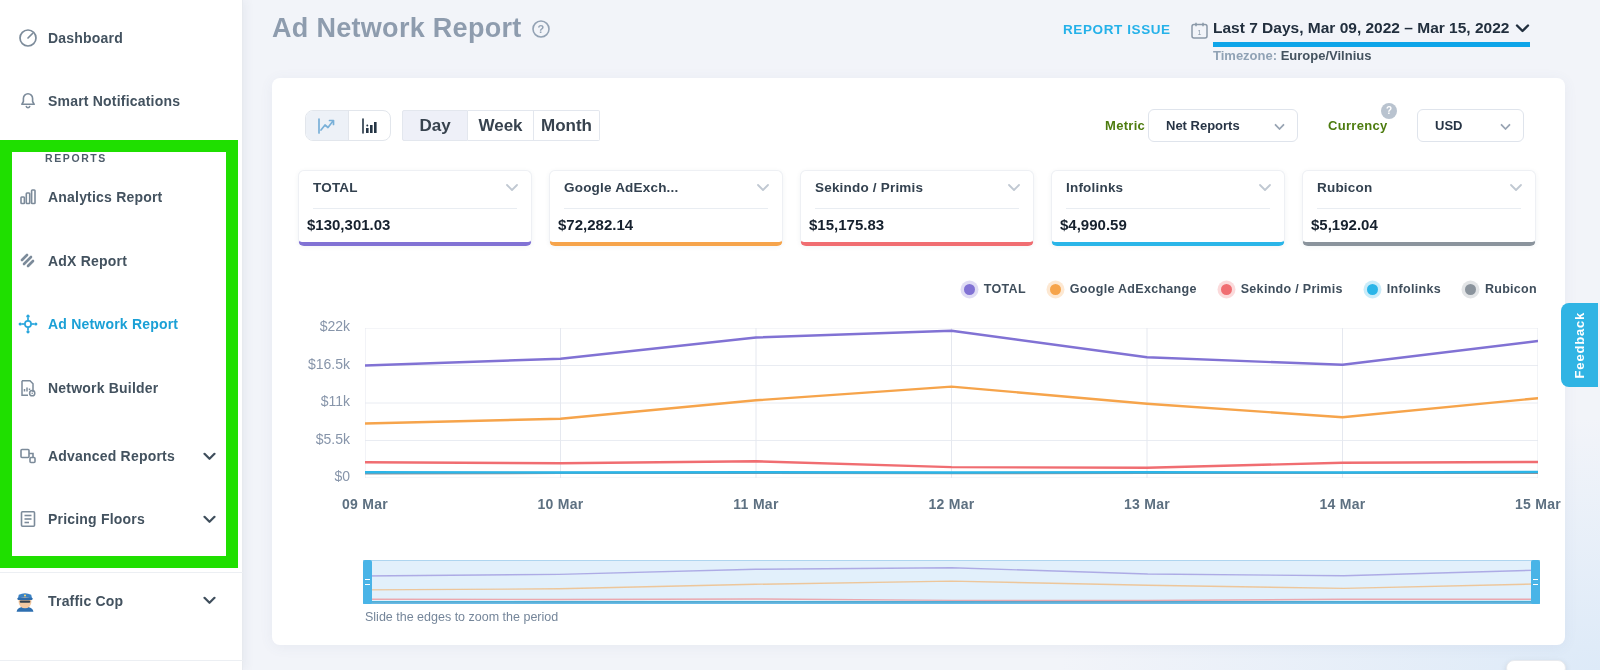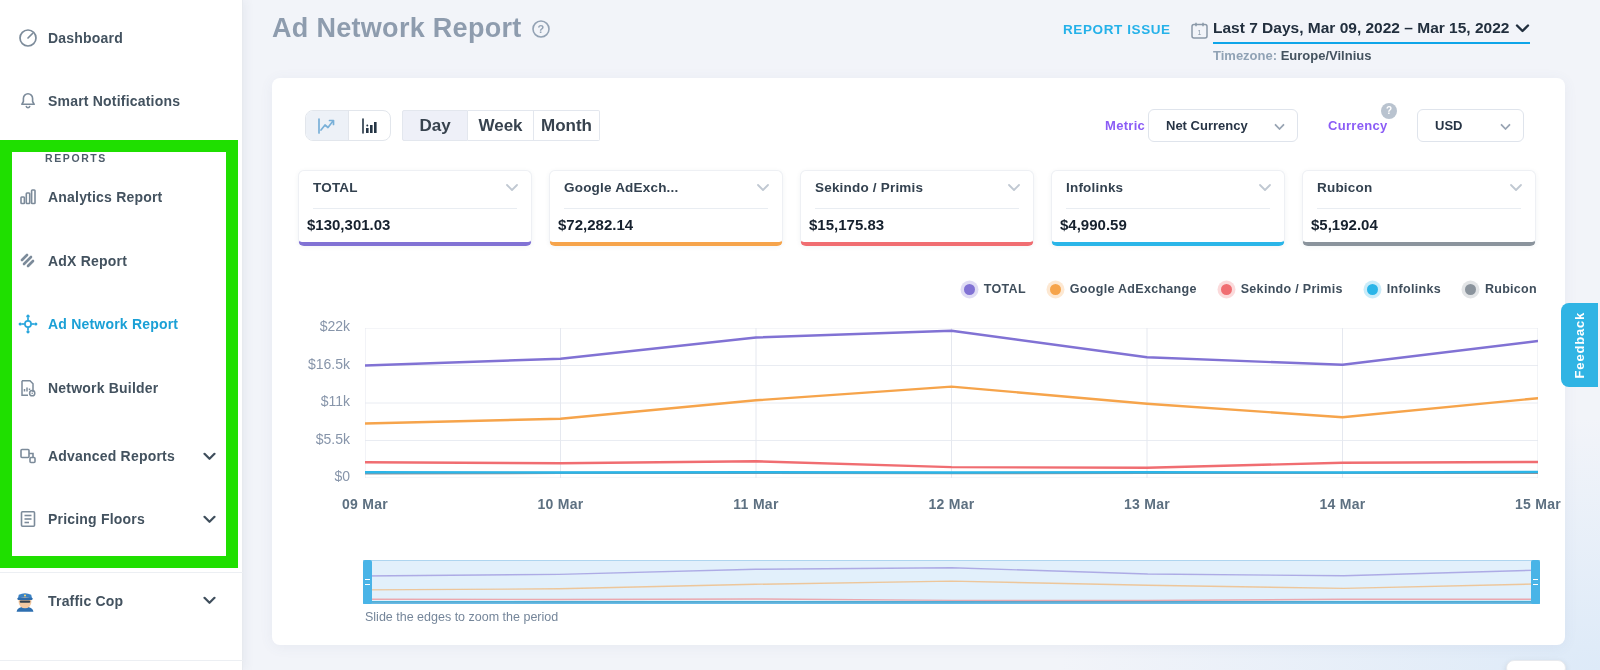--- a/index.html
+++ b/index.html
@@ -25,21 +25,21 @@
   .reports-label { position:absolute; left:45px; top:152px; font-size:10.5px; font-weight:700; letter-spacing:1.6px; color:#4e5d6b; }
   .side-divider { position:absolute; left:0; width:243px; height:1px; background:#eceff3; }
   .green-box { position:absolute; left:0; top:140px; width:238px; height:428px;
                border:12px solid #1fdf00; z-index:5; pointer-events:none; }
 
   
   .page-title { position:absolute; left:272px; top:13px; font-size:27px; font-weight:600; letter-spacing:.3px; color:#8e9cae; display:flex; align-items:center; gap:9px; }
   .report-issue { position:absolute; left:1063px; top:22px; font-size:13.5px; font-weight:700; letter-spacing:.6px; color:#25b1e9; cursor:pointer; }
   .cal-ic { position:absolute; left:1190px; top:21px; color:#8a98a8; }
   .date-picker { position:absolute; left:1213px; top:19px; width:317px; cursor:pointer; }
-  .date-line { font-size:15.5px; color:#222f3e; border-bottom:2px solid #0ea5e9; padding-bottom:5px; padding-right:26px; white-space:nowrap; }
+  .date-line { font-size:15.5px; color:#222f3e; border-bottom:5px solid #0ea5e9; padding-bottom:5px; padding-right:26px; white-space:nowrap; }
   .date-line .b { font-weight:700; }
   .date-line .r { font-weight:600; }
   .date-chev { position:absolute; right:0px; top:4px; color:#222f3e; }
   .tz-line { position:absolute; left:1213px; top:48px; font-size:13px; }
   .tz-line .tzl { color:#90a2b5; font-weight:600; }
   .tz-line .tzv { color:#44525f; font-weight:600; }
 
   
   .panel { position:absolute; left:272px; top:78px; width:1293px; height:567px; background:#fff;
            border-radius:8px; box-shadow:0 2px 14px rgba(80,100,140,.07); }
@@ -49,21 +49,21 @@
                   display:flex; background:#fff; overflow:hidden; }
   .chart-toggle .seg { width:50%; display:flex; align-items:center; justify-content:center; cursor:pointer; }
   .chart-toggle .seg.active { background:#edf1f7; }
   .chart-toggle .seg + .seg { border-left:1px solid #e2e6ec; }
   .period-tabs { position:absolute; left:130px; top:32px; height:31px; display:flex; }
   .period-tabs .tab { width:66px; height:31px; border:1px solid #e3e7ee; border-left:none; background:#fff;
                       font-family:inherit; font-size:17px; font-weight:600; color:#37424e; cursor:pointer; }
   .period-tabs .tab:first-child { border-left:1px solid #e3e7ee; border-radius:2px 0 0 2px; }
   .period-tabs .tab:last-child { border-radius:0 2px 2px 0; }
   .period-tabs .tab.active { background:#eef0f8; }
-  .ctl-label { position:absolute; top:32px; height:31px; line-height:31px; font-size:13px; font-weight:700; letter-spacing:.3px; color:#8b5cf6; }
+  .ctl-label { position:absolute; top:32px; height:31px; line-height:31px; font-size:13px; font-weight:700; letter-spacing:.3px; color:#4d7c0f; }
   .select { position:absolute; top:31px; height:33px; border:1px solid #dfe4ec; border-radius:6px; background:#fff;
             display:flex; align-items:center; font-size:13px; font-weight:700; color:#273445; cursor:pointer; }
   .select .val { padding-left:17px; }
   .select .s-chev { position:absolute; right:12px; top:13px; color:#98a4b3; }
   .help-badge { position:absolute; left:1109px; top:25px; width:16px; height:16px; border-radius:50%; background:#b9c3cf;
                 color:#fff; font-size:10px; font-weight:700; text-align:center; line-height:16px; cursor:pointer; }
 
   
   .cards { position:absolute; left:26px; top:92px; display:flex; gap:17px; }
   .sum-card { width:234px; height:76px; background:#fff; border:1px solid #eef0f4; border-bottom:4px solid #888;
@@ -301,21 +301,21 @@
     </div>
 
     <div class="period-tabs">
       <button class="tab active">Day</button>
       <button class="tab">Week</button>
       <button class="tab">Month</button>
     </div>
 
     <div class="ctl-label" style="left:833px;">Metric</div>
     <div class="select" style="left:876px; width:150px;">
-      <span class="val">Net Currency</span>
+      <span class="val">Net Reports</span>
       <span class="s-chev">
         <svg width="11" height="8" viewBox="0 0 11 8" fill="none" stroke="currentColor" stroke-width="1.8" stroke-linecap="round" stroke-linejoin="round">
             <polyline points="1.5,1.8 5.5,6 9.5,1.8"></polyline>
           </svg>
         </span>
     </div>
     <div class="ctl-label" style="left:1056px;">Currency</div>
     <div class="help-badge">?</div>
     <div class="select" style="left:1145px; width:107px;">
       <span class="val">USD</span>

